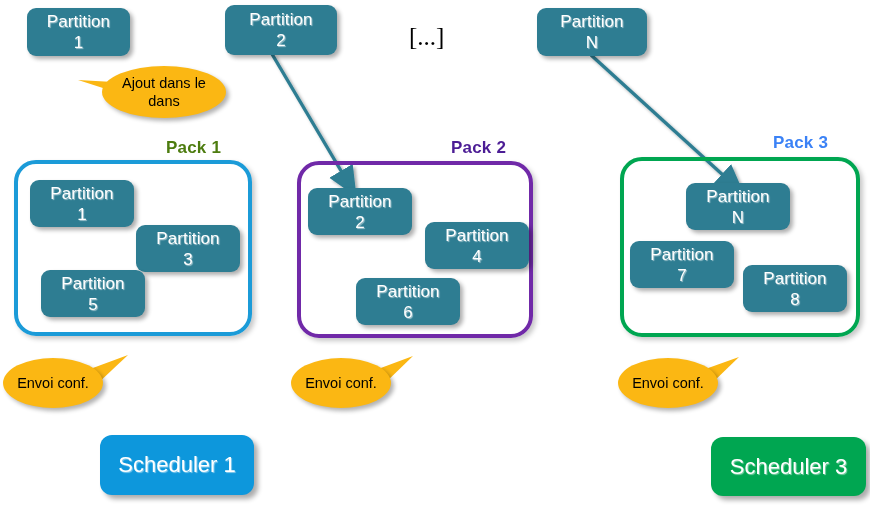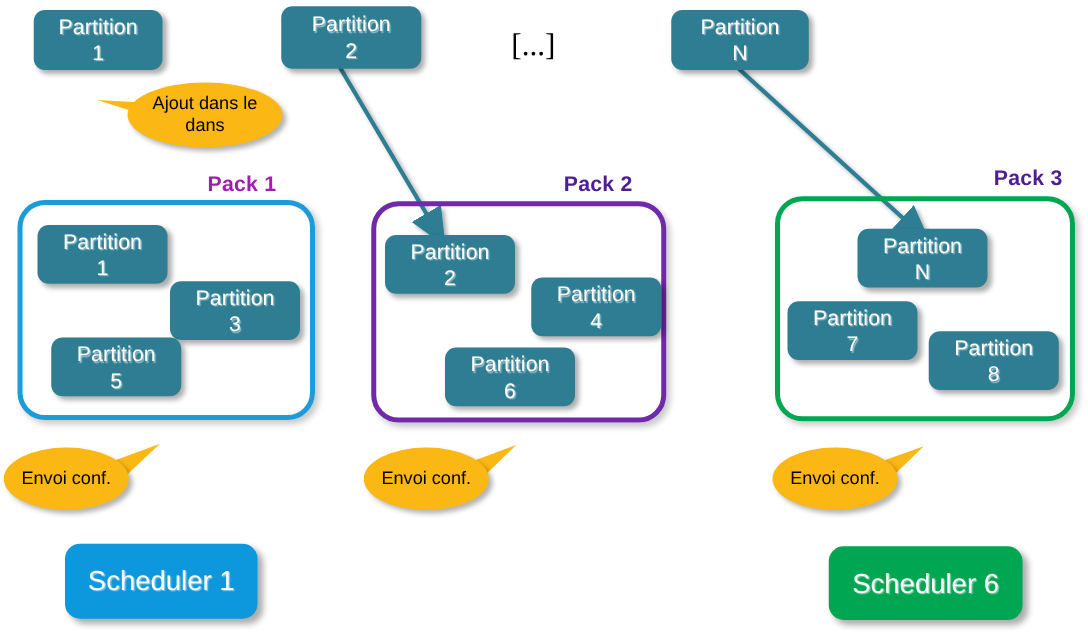--- a/index.html
+++ b/index.html
@@ -66,20 +66,21 @@
     position: absolute;
     border-radius: 12px;
     color: #ffffff;
     font-size: 22px;
     display: flex;
     align-items: center;
     justify-content: center;
     box-shadow: 4px 4px 5px rgba(0,0,0,0.33);
     text-shadow: 1px 1px 1px rgba(255,255,255,0.5);
     box-sizing: border-box;
+    margin-left: 48px;
   }
   
   .callout {
     position: absolute;
     background: #FBB713;
     border-radius: 50%;
     color: #000000;
     font-size: 14.5px;
     line-height: 18px;
     text-align: left;
@@ -176,21 +177,21 @@
   </div>
 
   <div class="ellipsis" style="left:409px; top:23px;">[...]</div>
 
   <div class="callout" style="left:102px; top:66px; width:124px; height:52px;">
     <span>Ajout dans le</span>
     <span>dans</span>
   </div>
 
   <div class="pack" style="left:14px; top:160px; width:238px; height:176px; border-color:#1B9BD8;"></div>
-  <div class="pack-label" style="left:166px; top:138px; color:#a21caf;">Pack 1</div>
+  <div class="pack-label" style="left:166px; top:138px; color:#4d7c0f;">Pack 1</div>
 
   <div class="part" style="left:30px; top:180px; width:104px; height:47px;">
     <span>Partition</span>
     <span>1</span>
   </div>
   <div class="part" style="left:136px; top:225px; width:104px; height:47px;">
     <span>Partition</span>
     <span>3</span>
   </div>
   <div class="part" style="left:41px; top:270px; width:104px; height:47px;">
@@ -221,36 +222,36 @@
     <span>Partition</span>
     <span>6</span>
   </div>
 
   <div class="callout" style="left:291px; top:358px; width:100px; height:50px;">
     <span>Envoi conf.</span>
   </div>
 
 
   <div class="pack" style="left:620px; top:157px; width:240px; height:180px; border-color:#00A651;"></div>
-  <div class="pack-label" style="left:795px; top:133px; color:#4c1d95;">Pack 3</div>
+  <div class="pack-label" style="left:773px; top:133px; color:#3b82f6;">Pack 3</div>
 
   <div class="part" style="left:686px; top:183px; width:104px; height:47px;">
     <span>Partition</span>
     <span>N</span>
   </div>
   <div class="part" style="left:630px; top:241px; width:104px; height:47px;">
     <span>Partition</span>
     <span>7</span>
   </div>
   <div class="part" style="left:743px; top:265px; width:104px; height:47px;">
     <span>Partition</span>
     <span>8</span>
   </div>
 
   <div class="callout" style="left:618px; top:358px; width:100px; height:50px;">
     <span>Envoi conf.</span>
   </div>
 
   <div class="sched" style="left:663px; top:437px; width:155px; height:59px; background:#00A651;">
-    <span>Scheduler 6</span>
+    <span>Scheduler 3</span>
   </div>
 
 </div>
 
 </body></html>

